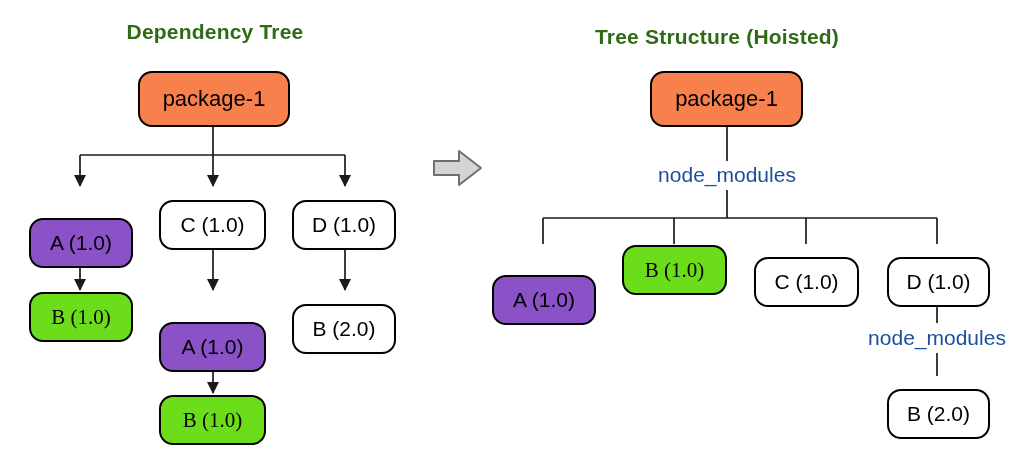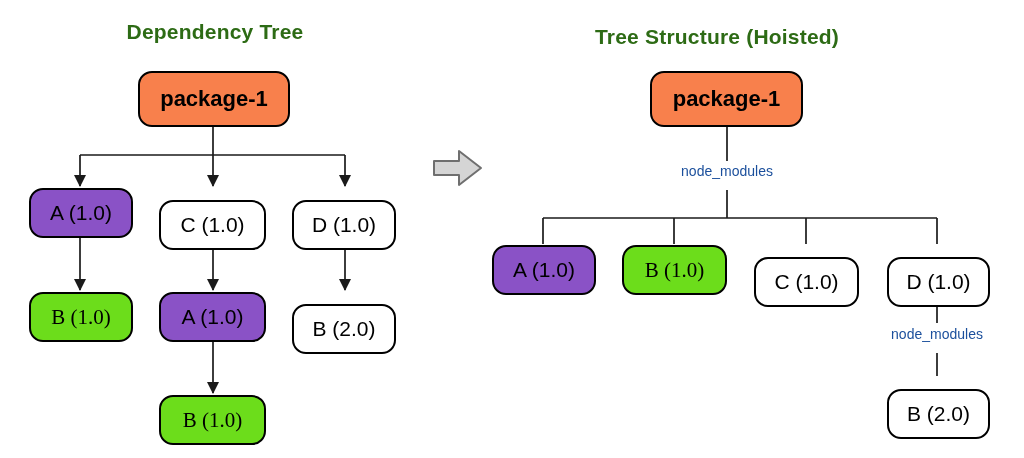--- a/index.html
+++ b/index.html
@@ -13,28 +13,28 @@
   .diagram-title{
     position:absolute;transform:translateX(-50%);white-space:nowrap;
     font-size:21px;font-weight:600;letter-spacing:0.2px;
     color:var(--title_green,#2d6b15);
   }
   .node{
     position:absolute;box-sizing:border-box;display:flex;align-items:center;justify-content:center;
     border:2px solid #000;border-radius:14px;background:#fff;
     font-size:21px;color:#000;white-space:nowrap;
   }
-  .node.root{font-size:22px;font-weight:bold;}
+  .node.root{font-size:22px;}
   .c-orange{background:var(--node_orange,#f8804c);}
-  .c-purple{background:var(--node_purple,#8a52c6);}
+  .c-purple{background:var(--node_purple,#8a52c6);margin-top:30px;}
   .c-green{background:var(--node_green,#6cdd1b);font-family:Liberation Serif, serif;}
   .c-white{background:var(--node_white,#ffffff);margin-top:12px;}
   .nm-label{
     position:absolute;transform:translateX(-50%);white-space:nowrap;
-    font-size:14px;color:var(--folder_blue,#1b4f9c);
+    font-size:21px;color:var(--folder_blue,#1b4f9c);
   }
   .hoist-arrow{fill:var(--transform_arrow_fill,#d5d5d5);stroke:var(--transform_arrow_stroke,#6f6f6f);stroke-width:2;stroke-linejoin:round;}
 </style>
 </head>
 <body>
 
 <div class="canvas">
 
   <svg width="1024" height="458" viewBox="0 0 1024 458">
     <defs>

